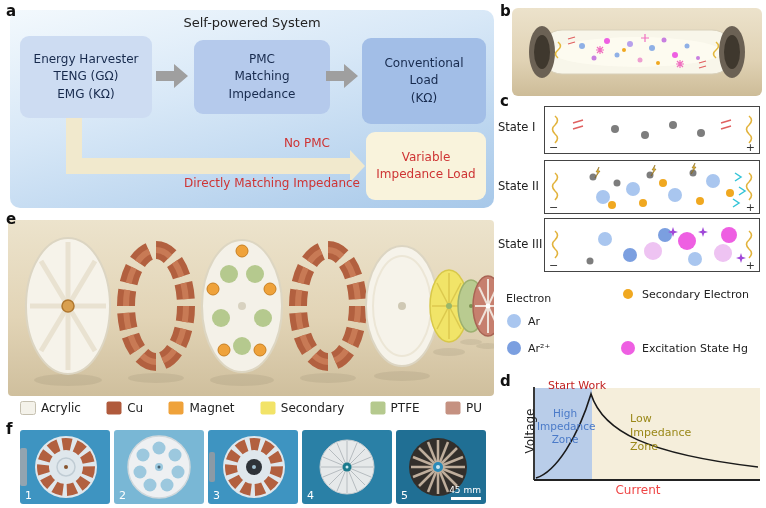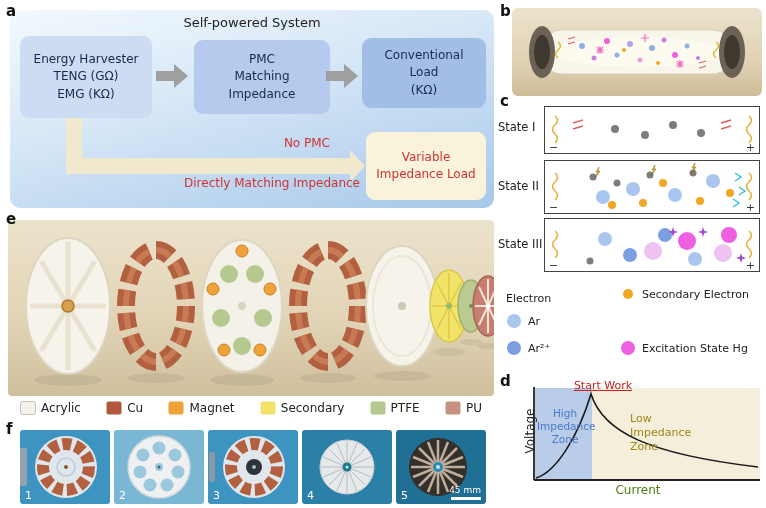--- a/index.html
+++ b/index.html
@@ -23,26 +23,26 @@
   
   #panelB{position:absolute;left:512px;top:8px;width:250px;height:88px;border-radius:6px;overflow:hidden;
           background:linear-gradient(180deg,#ece2cb 0%,#e0d2b4 60%,#cdbc98 100%);}
   
   .statebox{position:absolute;left:544px;width:214px;background:#fff;border:1.2px solid #444;}
   .statelabel{position:absolute;left:498px;width:46px;font-size:11.5px;color:#222;}
   .term{position:absolute;bottom:0px;font-size:11px;color:#333;line-height:1;}
   .c-legend-item{position:absolute;display:flex;align-items:center;gap:6px;font-size:11px;color:#222;height:16px;}
   
   #panelD{position:absolute;left:508px;top:382px;width:256px;height:122px;}
-  #d-start{position:absolute;left:40px;top:-3px;width:110px;text-align:center;color:#c22222;font-size:11px;text-decoration:underline;}
+  #d-start{position:absolute;left:40px;top:-3px;width:110px;color:#c22222;font-size:11px;}
   #d-high{position:absolute;left:29px;top:25px;width:56px;text-align:center;color:#4a7ac8;font-size:10.5px;line-height:1.25;}
   #d-low{position:absolute;left:122px;top:30px;width:78px;text-align:left;color:#9a8818;font-size:11px;line-height:1.25;}
   #d-ylab{position:absolute;left:-18px;top:42px;width:80px;text-align:center;font-size:12px;color:#222;
           transform:rotate(-90deg);}
-  #d-xlab{position:absolute;left:70px;top:101px;width:120px;text-align:center;font-size:12px;color:#4d7c0f;}
+  #d-xlab{position:absolute;left:70px;top:101px;width:120px;text-align:center;font-size:12px;color:#ef4444;}
   
   #panelE{position:absolute;left:8px;top:220px;width:486px;height:176px;border-radius:4px;overflow:hidden;
           background:linear-gradient(180deg,#ece3cc 0%,#e2d4b6 55%,#cfbf9d 100%);}
   #e-legend{position:absolute;left:12px;top:398px;width:478px;height:20px;display:flex;align-items:center;
             justify-content:space-between;padding:0 8px;box-sizing:border-box;}
   .e-item{display:flex;align-items:center;gap:5px;font-size:12px;color:#222;}
   
   .photo{position:absolute;top:430px;width:90px;height:74px;border-radius:3px;overflow:hidden;}
   .photo-num{position:absolute;left:5px;bottom:2px;color:#fff;font-size:11px;}
   #scalebar-text{position:absolute;right:5px;bottom:9px;color:#fff;font-size:9px;}
@@ -76,21 +76,21 @@
     <div class="fbox" style="left:184px;top:30px;width:136px;height:74px;background:#b5caec;">
       <span>PMC</span>
       <span>Matching</span>
       <span>Impedance</span>
     </div>
 
     <svg class="garrow" style="left:316px;top:54px;" width="34" height="24">
       <polygon points="0,7 18,7 18,0 32,12 18,24 18,17 0,17" fill="#9f9f9f"></polygon>
     </svg>
 
-    <div class="fbox" style="left:352px;top:28px;width:124px;height:70px;background:#a2bee7;">
+    <div class="fbox" style="left:352px;top:28px;width:124px;height:86px;background:#a2bee7;">
       <span>Conventional</span>
       <span>Load</span>
       <span>(KΩ)</span>
     </div>
 
     <div class="cream" style="left:56px;top:108px;width:16px;height:56px;"></div>
     <div class="cream" style="left:56px;top:148px;width:284px;height:16px;"></div>
     <div id="cream-head" style="left:340px;top:140px;"></div>
 
     <div class="redtxt" style="left:120px;top:126px;width:200px;">No PMC</div>

